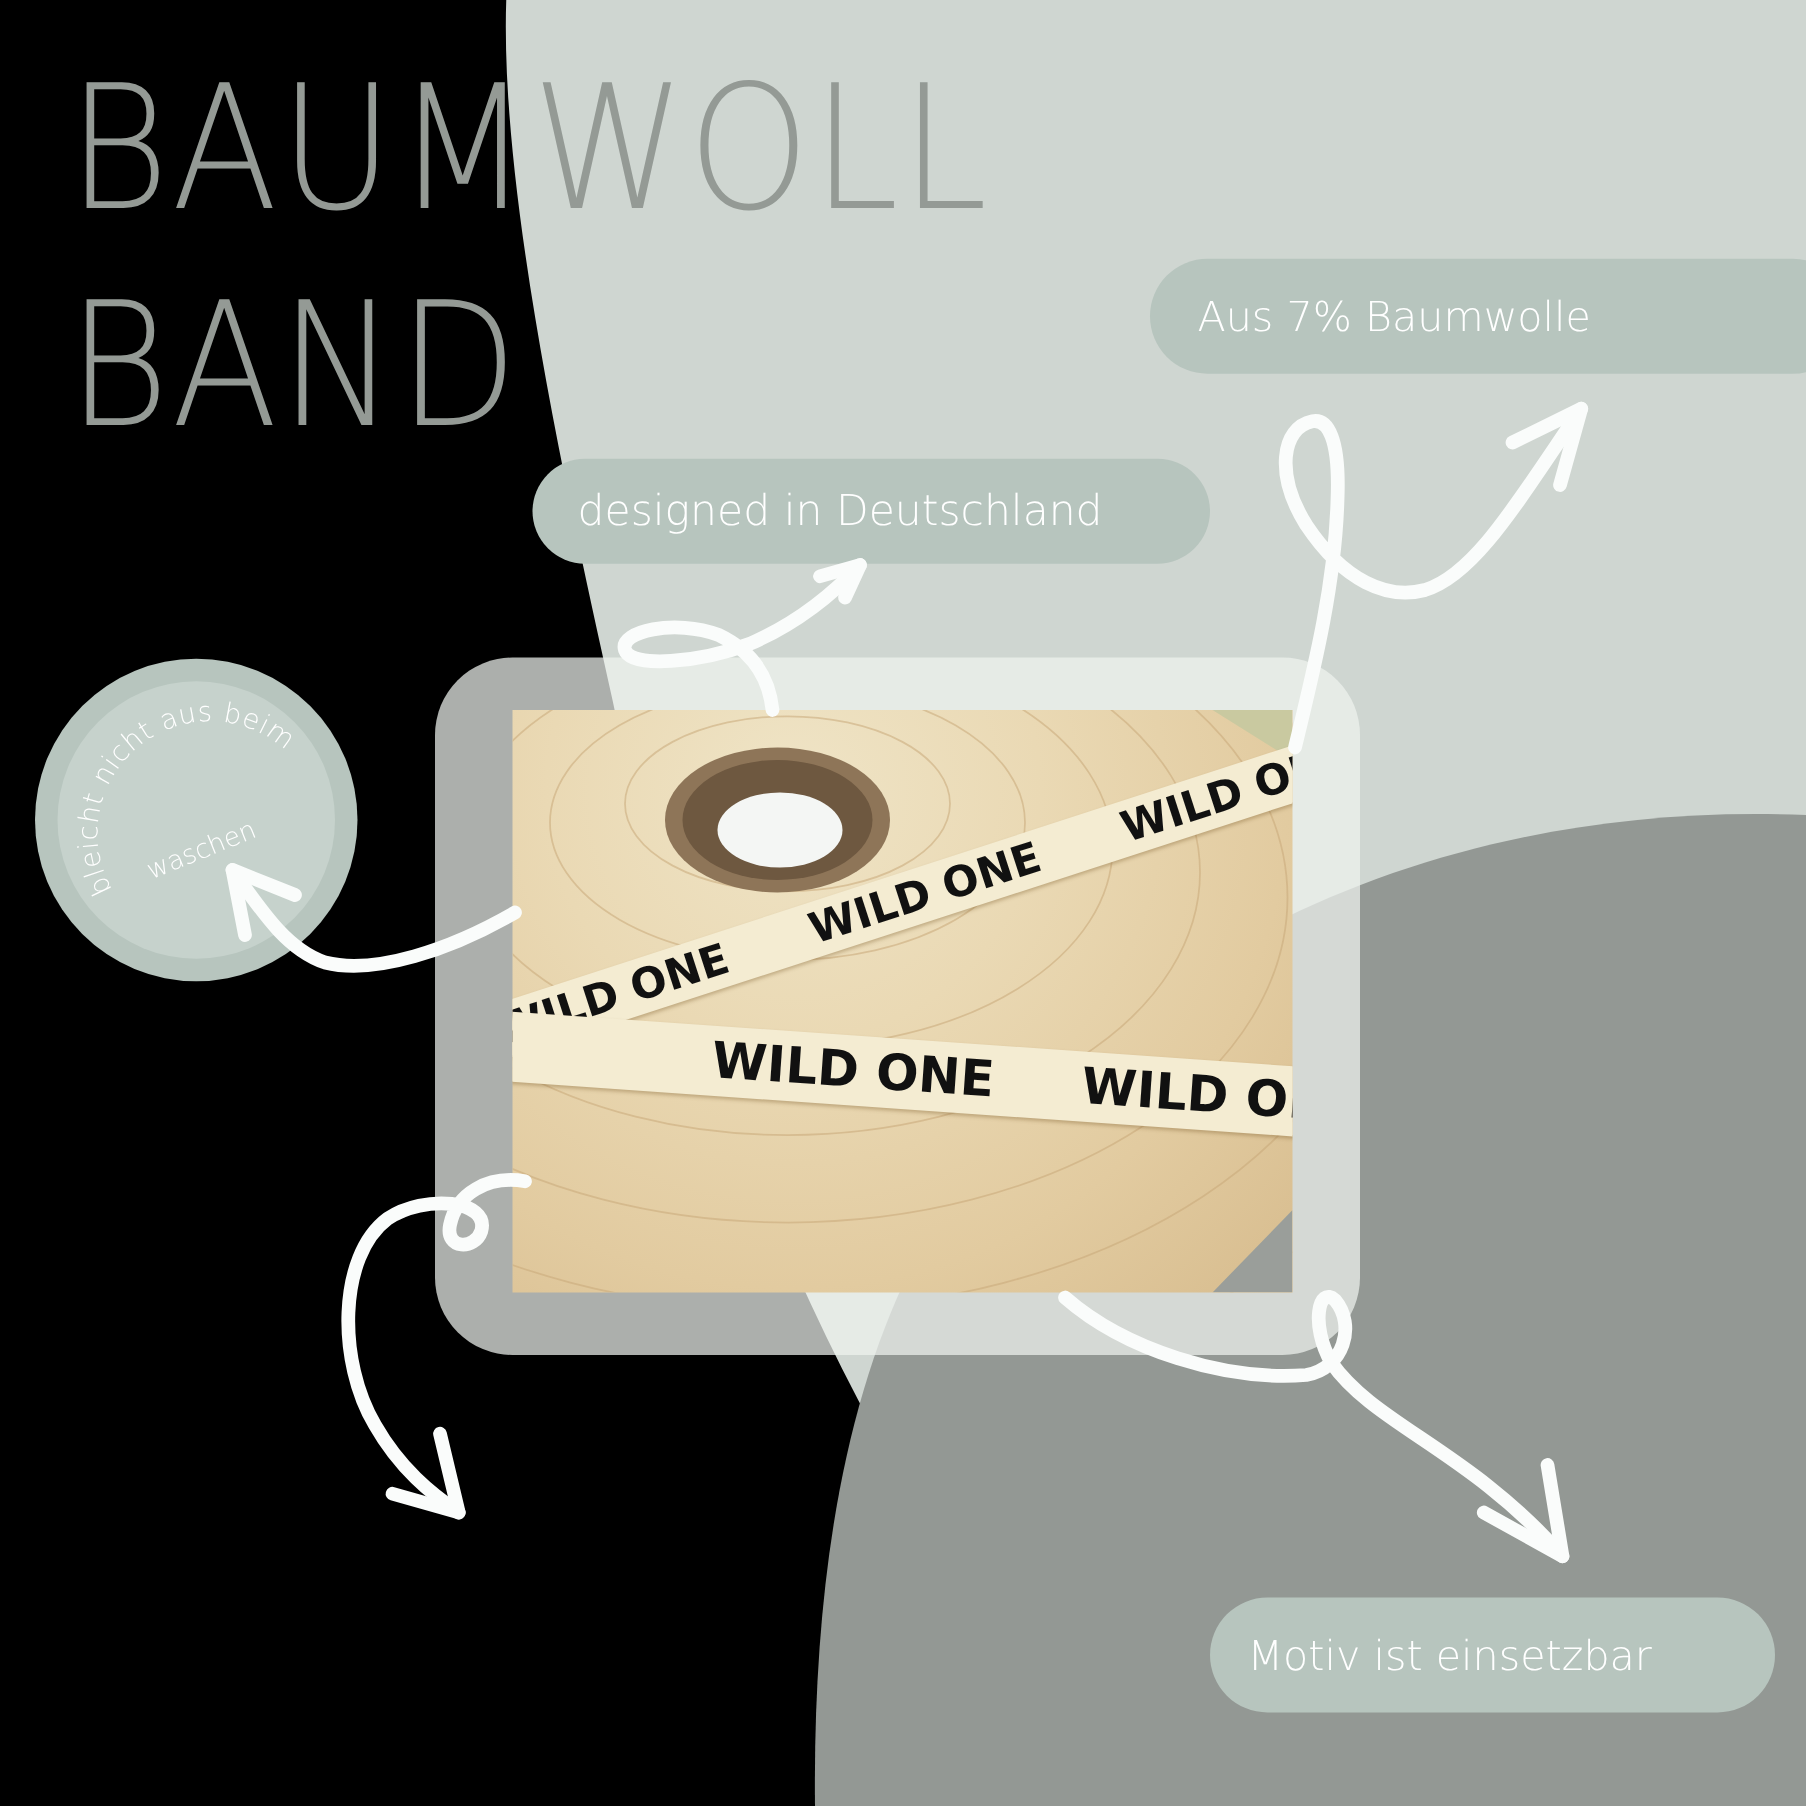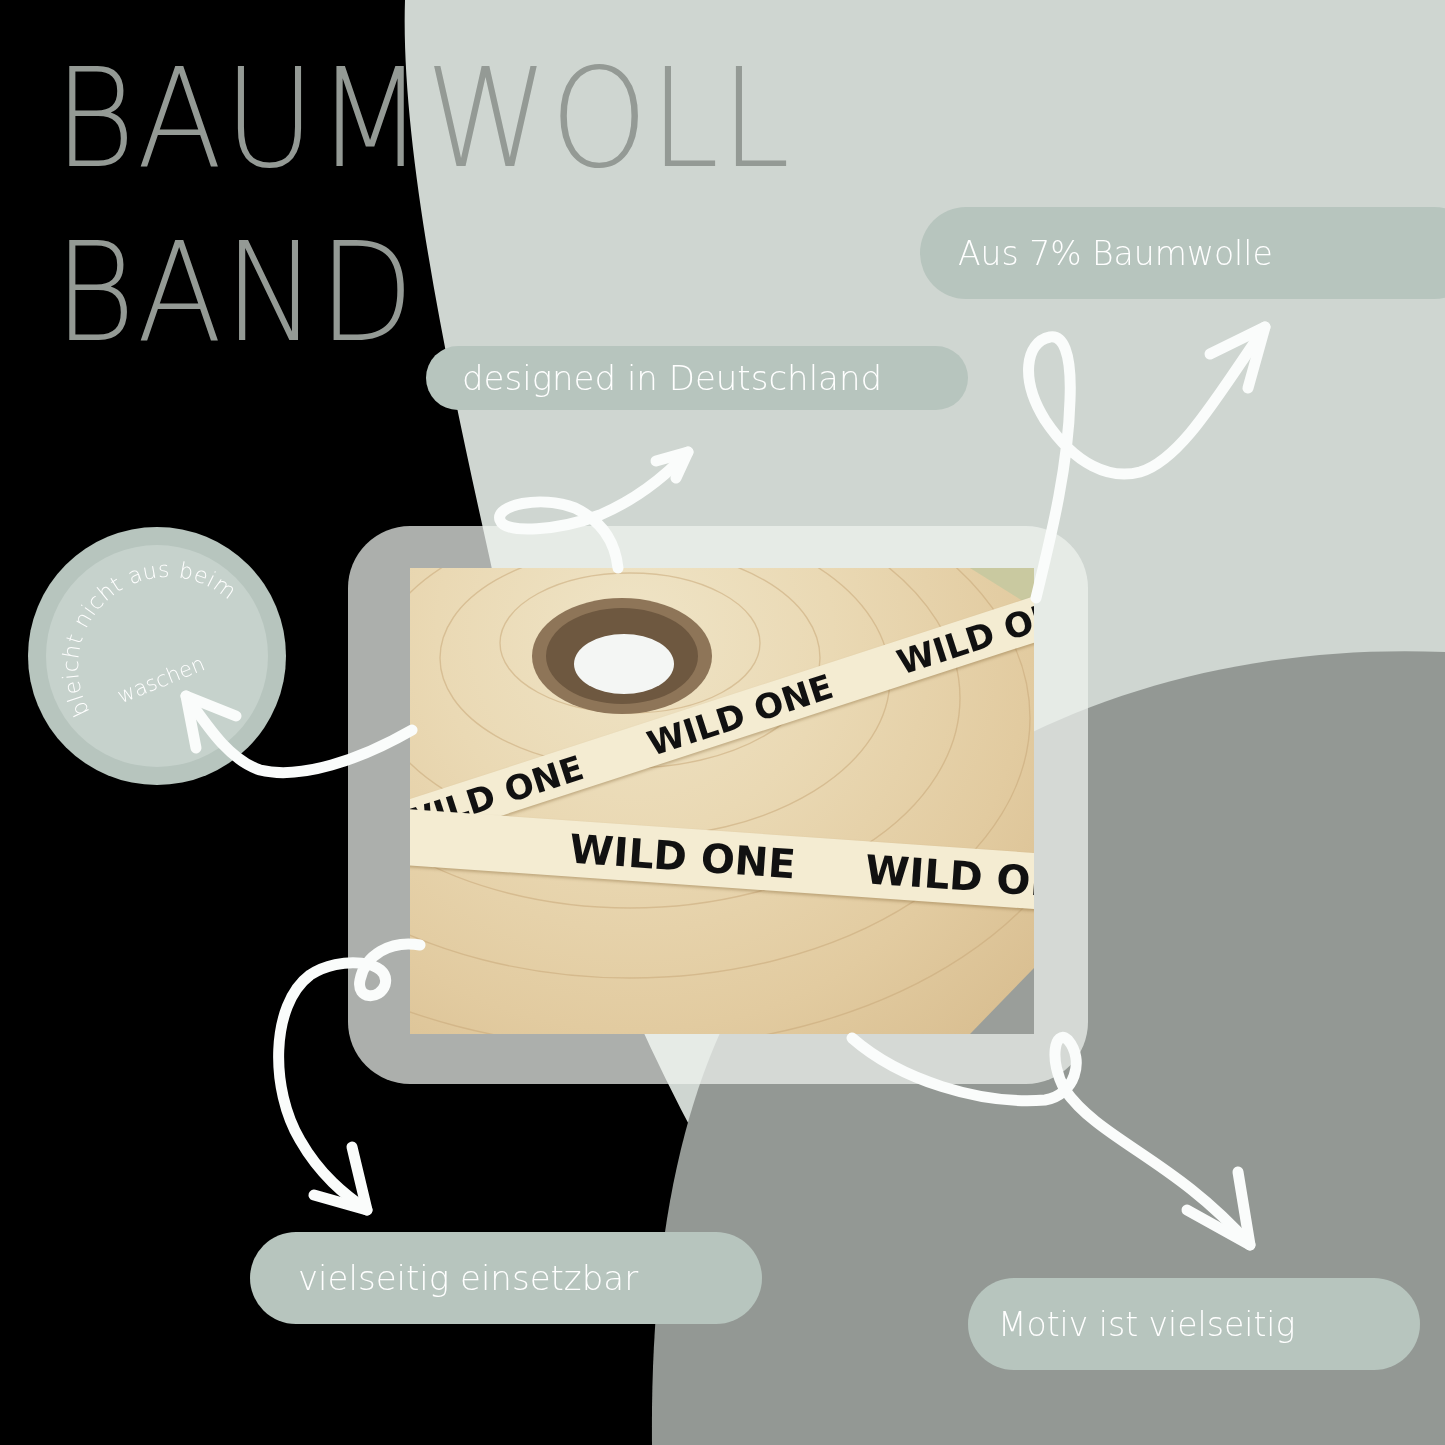--- a/index.html
+++ b/index.html
@@ -70,28 +70,25 @@
       <text fill="#ffffff" font-family="DejaVu Sans, sans-serif" font-size="22" font-weight="300" letter-spacing="0.5">
         <textPath href="#badgeArc">bleicht nicht aus beim</textPath>
       </text>
       <text x="82" y="160" fill="#ffffff" font-family="DejaVu Sans, sans-serif" font-size="21" font-weight="300" transform="rotate(-22 130 140)">waschen</text>
     </svg>
   </div>
 
   <div class="pill" style="left:920px;top:207px;width:560px;height:92px;font-size:33px;padding-left:38px;box-sizing:border-box;">
     <span>Aus 7% Baumwolle</span>
   </div>
-  <div class="pill" style="left:426px;top:346px;width:542px;height:64px;font-size:34px;padding-left:36px;box-sizing:border-box;">
+  <div class="pill" style="left:426px;top:367px;width:542px;height:84px;font-size:34px;padding-left:36px;box-sizing:border-box;">
     <span>designed in Deutschland</span>
   </div>
-  <div class="pill" style="left:250px;top:1232px;width:512px;height:92px;font-size:34px;padding-left:48px;box-sizing:border-box;">
-    <span>vielseitig einsetzbar</span>
-  </div>
   <div class="pill" style="left:968px;top:1278px;width:452px;height:92px;font-size:33px;padding-left:30px;box-sizing:border-box;">
-    <span>Motiv ist vielseitig</span>
+    <span>Motiv ist einsetzbar</span>
   </div>
 
   <svg class="bg-layer" width="1445" height="1445" viewBox="0 0 1445 1445" fill="none" stroke="#fafcfb" stroke-width="11" stroke-linecap="round" stroke-linejoin="round">
     <g>
       <path d="M1036 598 C1050 540 1068 470 1070 400 C1072 350 1062 335 1050 337 C1025 342 1020 380 1045 420 C1075 465 1110 480 1140 472 C1180 460 1215 400 1265 327"></path>
       <path d="M1210 354 L1265 327 L1248 388"></path>
     </g>
     <g>
       <path d="M618 568 C615 540 600 520 575 508 C540 495 495 505 500 520 C505 535 560 530 600 515 C630 502 660 482 688 452"></path>
       <path d="M656 461 L688 452 L676 478"></path>

